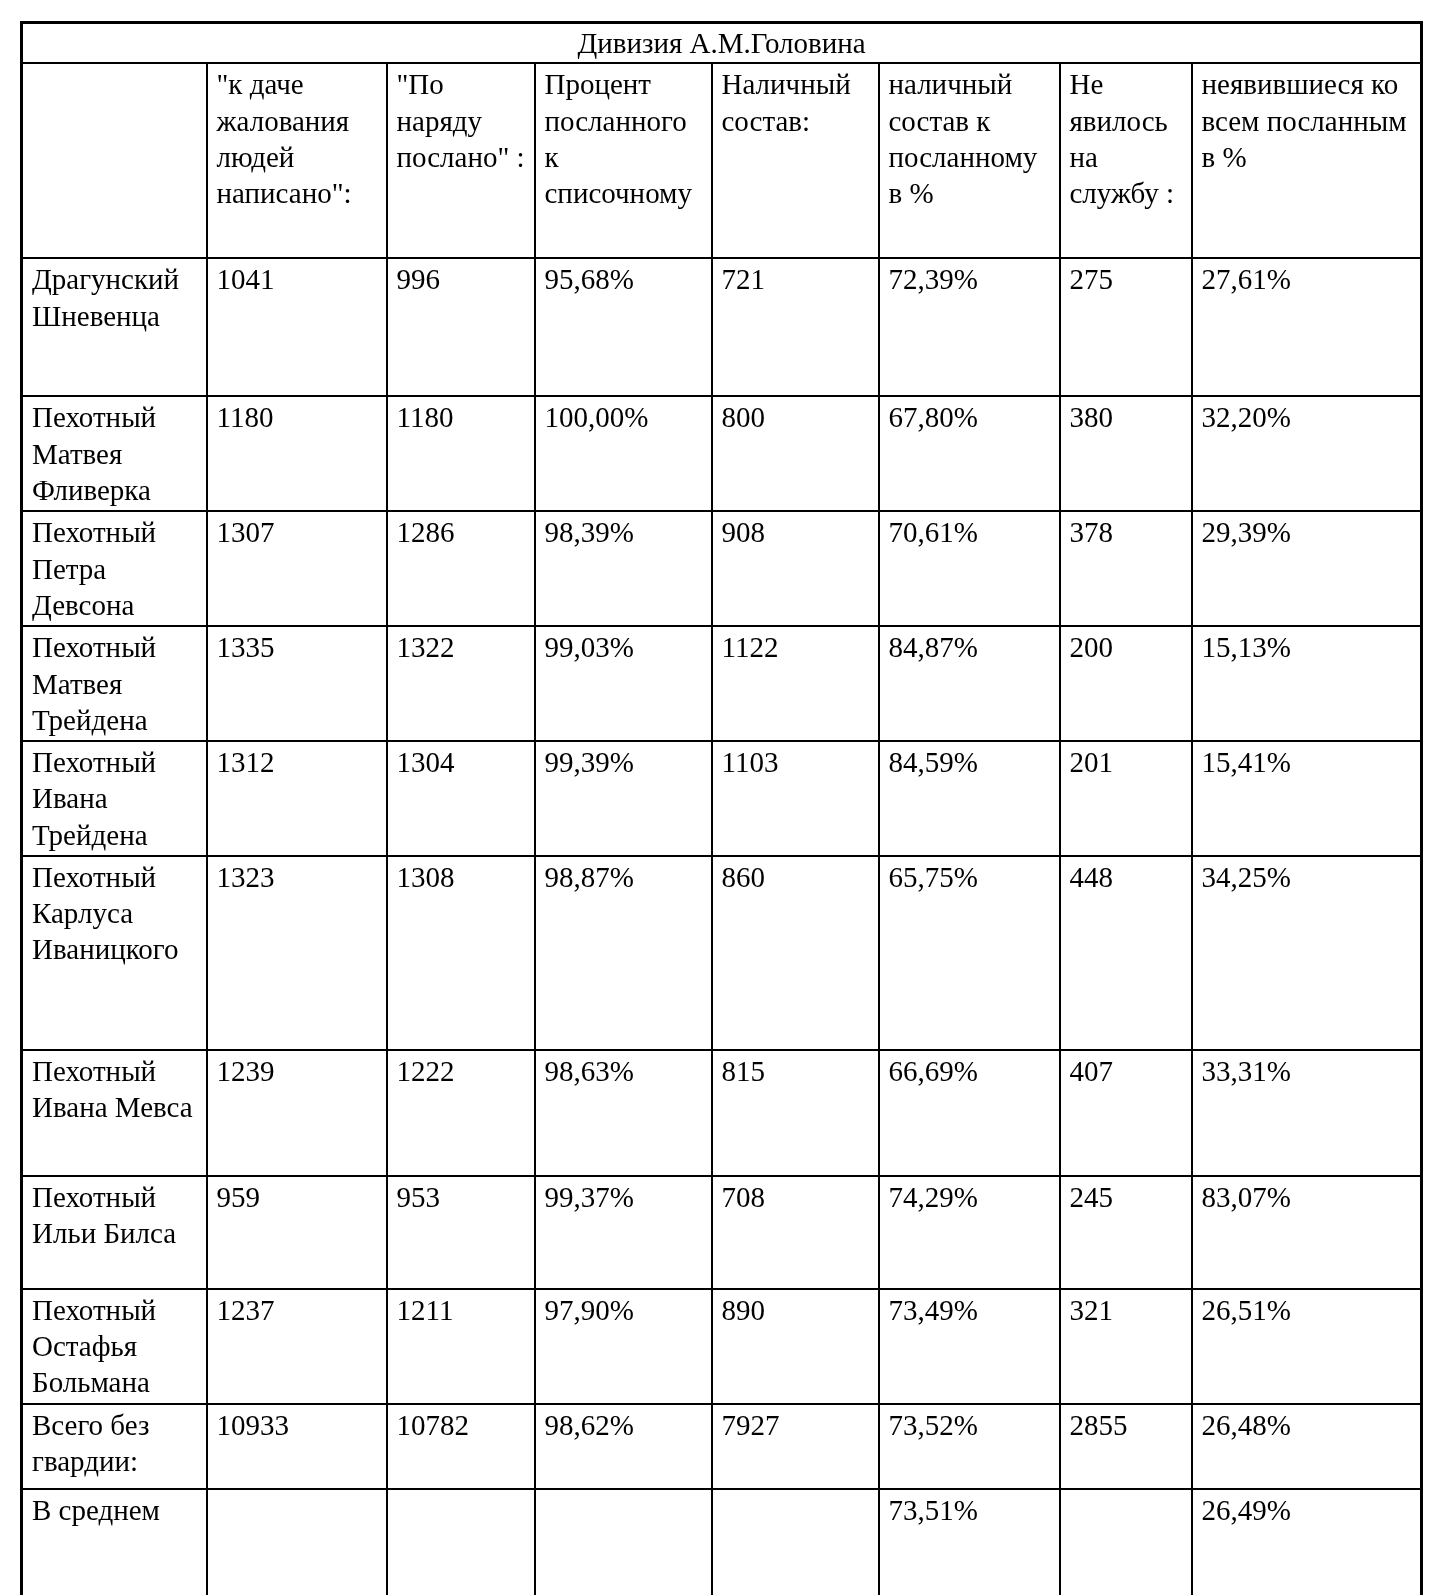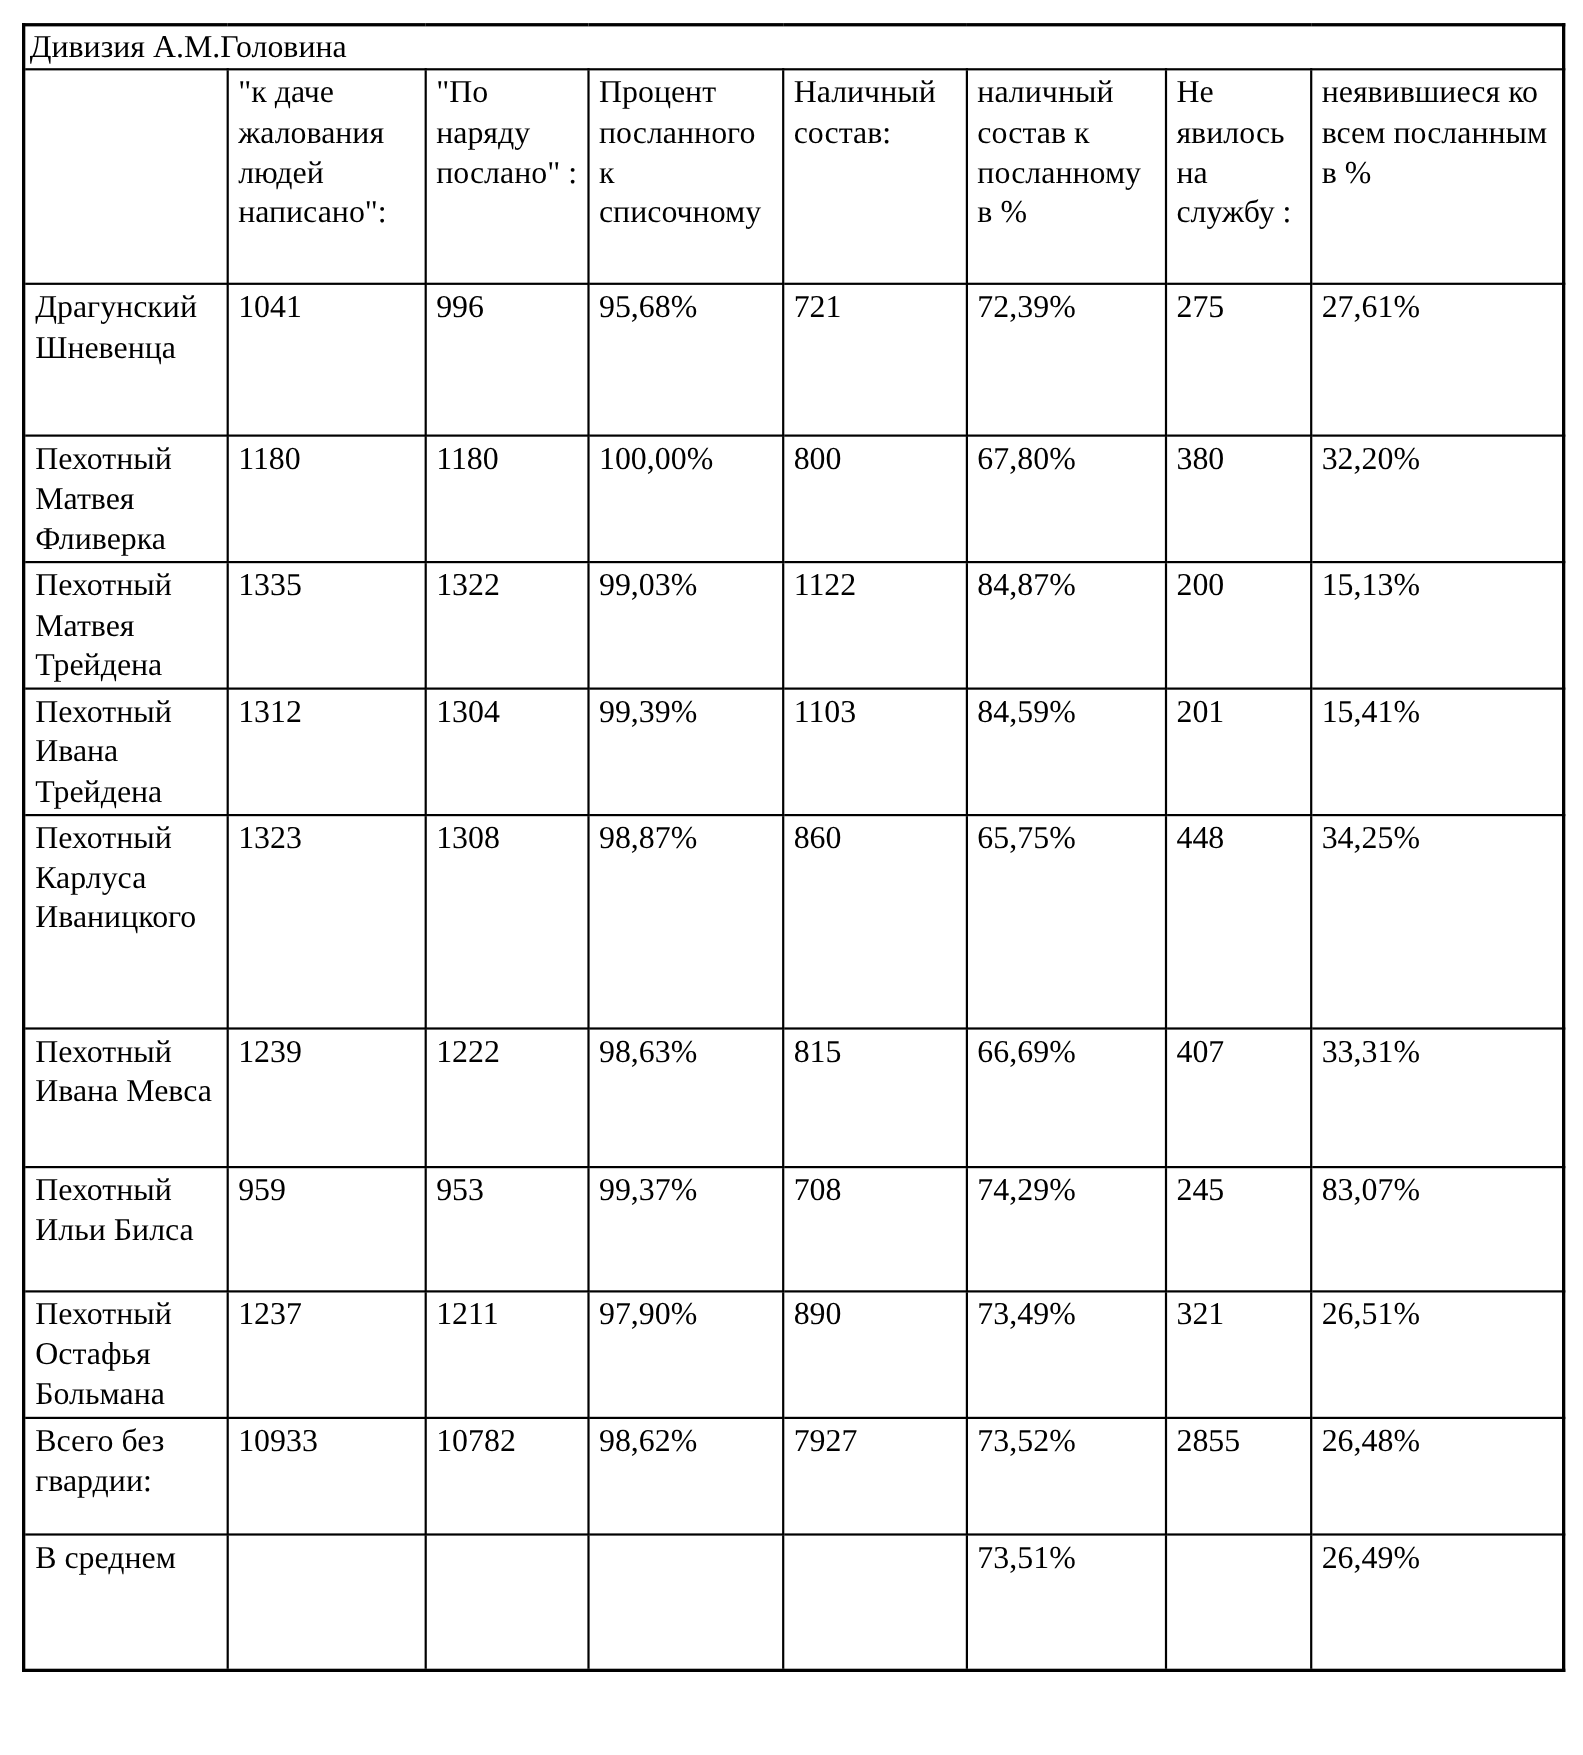--- a/index.html
+++ b/index.html
@@ -27,21 +27,21 @@
     vertical-align: top;
     text-align: left;
     font-size: 29px;
     line-height: 1.25;
     padding: 2px 5px 2px 9px;
     overflow-wrap: break-word;
     word-wrap: break-word;
     background: #ffffff;
   }
   table.division-table td.title-cell {
-    text-align: left;
+    text-align: center;
     padding: 1px 4px;
   }
 </style>
 </head>
 <body>
 
 <div class="page">
   <table class="division-table">
     <colgroup>
       <col style="width:185px">
@@ -85,20 +85,30 @@
       <td>Пехотный Матвея Фливерка</td>
       <td>1180</td>
       <td>1180</td>
       <td>100,00%</td>
       <td>800</td>
       <td>67,80%</td>
       <td>380</td>
       <td>32,20%</td>
     </tr>
 
+    <tr style="height:115px">
+      <td>Пехотный Петра Девсона</td>
+      <td>1307</td>
+      <td>1286</td>
+      <td>98,39%</td>
+      <td>908</td>
+      <td>70,61%</td>
+      <td>378</td>
+      <td>29,39%</td>
+    </tr>
 
     <tr style="height:112px">
       <td>Пехотный Матвея Трейдена</td>
       <td>1335</td>
       <td>1322</td>
       <td>99,03%</td>
       <td>1122</td>
       <td>84,87%</td>
       <td>200</td>
       <td>15,13%</td>
@@ -152,21 +162,21 @@
       <td>Пехотный Остафья Больмана</td>
       <td>1237</td>
       <td>1211</td>
       <td>97,90%</td>
       <td>890</td>
       <td>73,49%</td>
       <td>321</td>
       <td>26,51%</td>
     </tr>
 
-    <tr style="height:106px">
+    <tr style="height:85px">
       <td>Всего без гвардии:</td>
       <td>10933</td>
       <td>10782</td>
       <td>98,62%</td>
       <td>7927</td>
       <td>73,52%</td>
       <td>2855</td>
       <td>26,48%</td>
     </tr>
 

